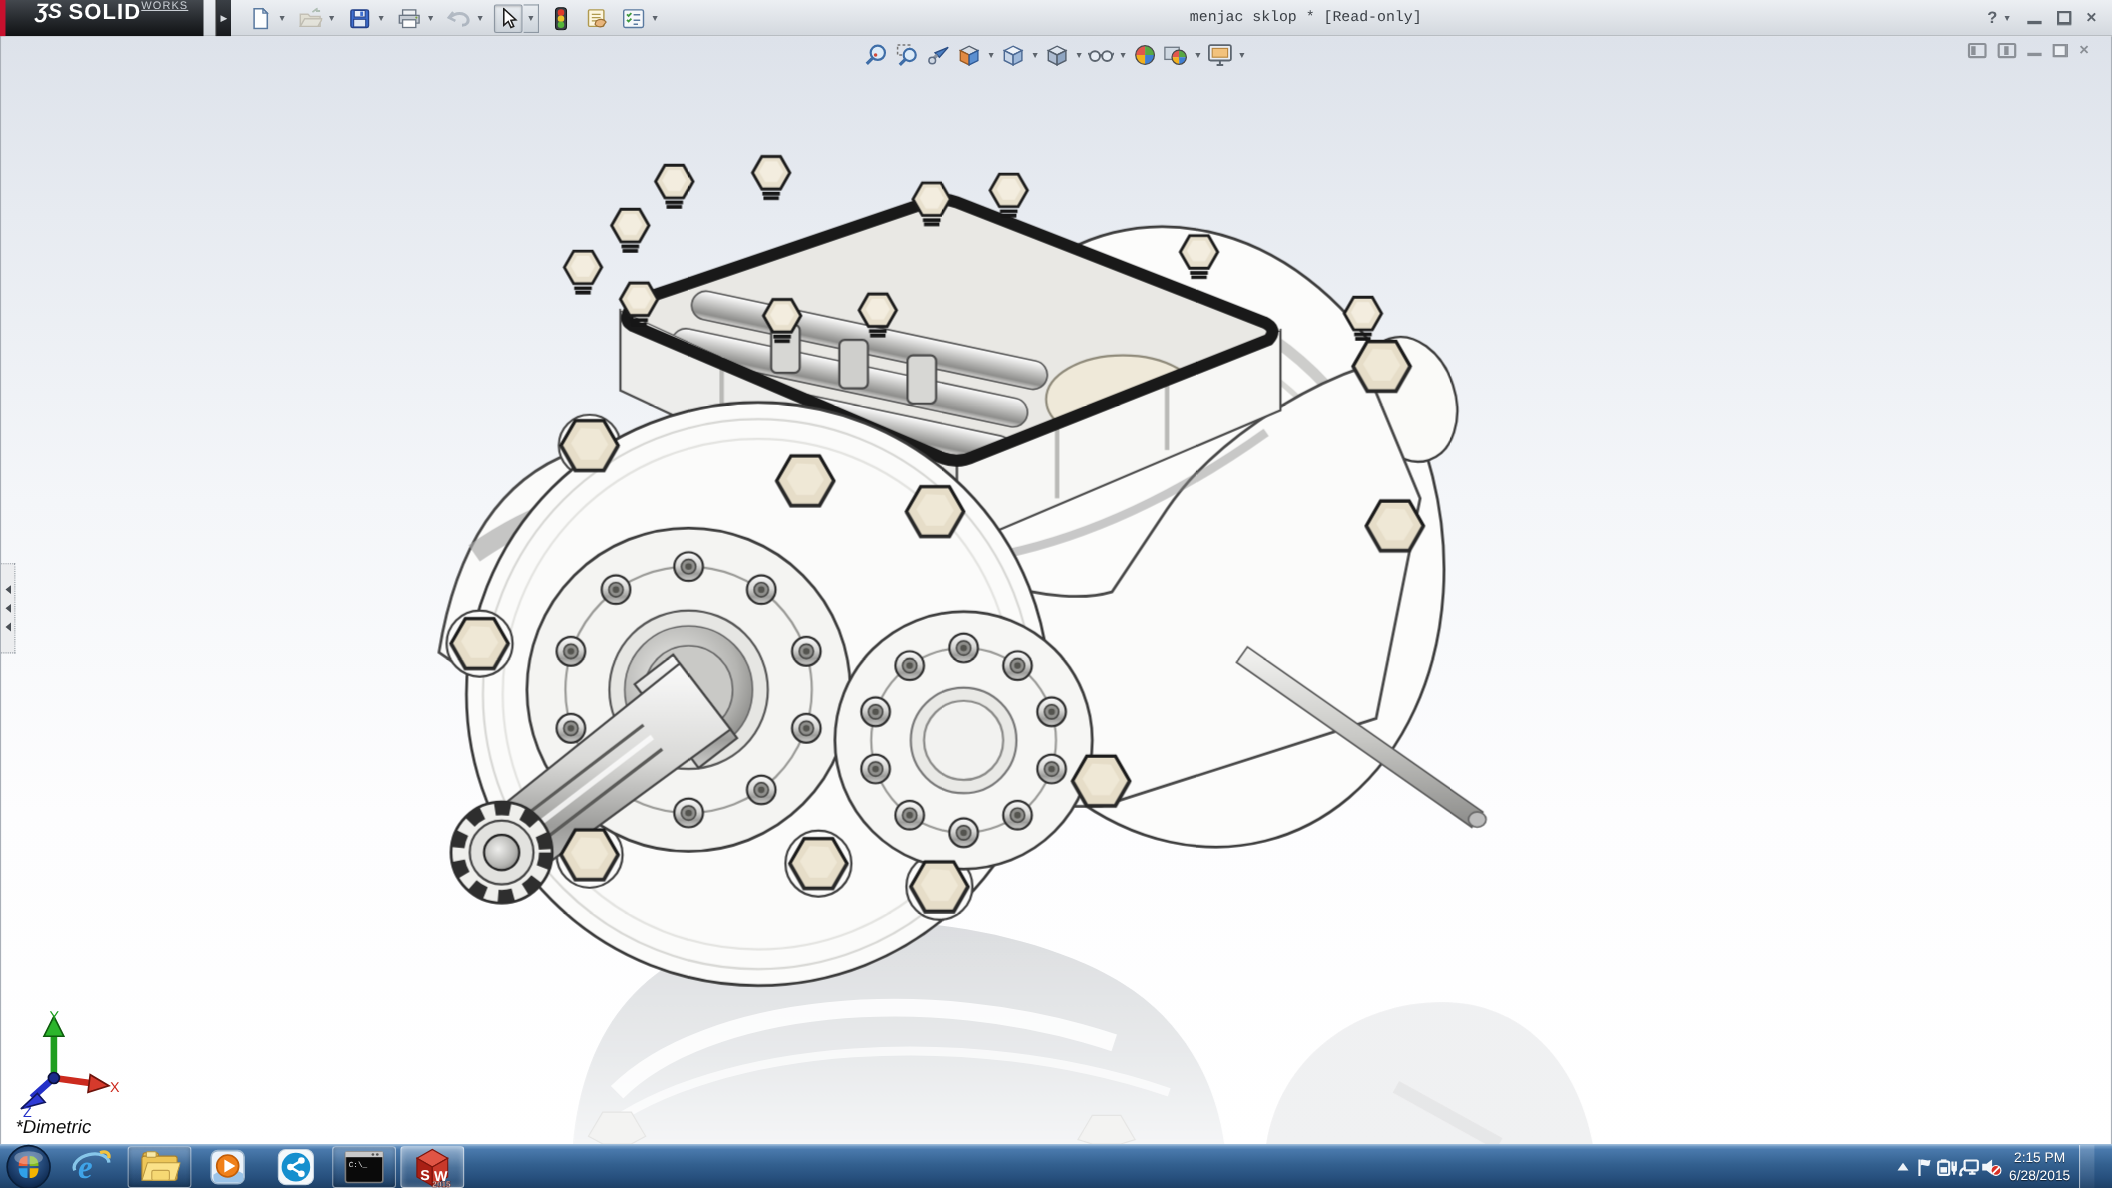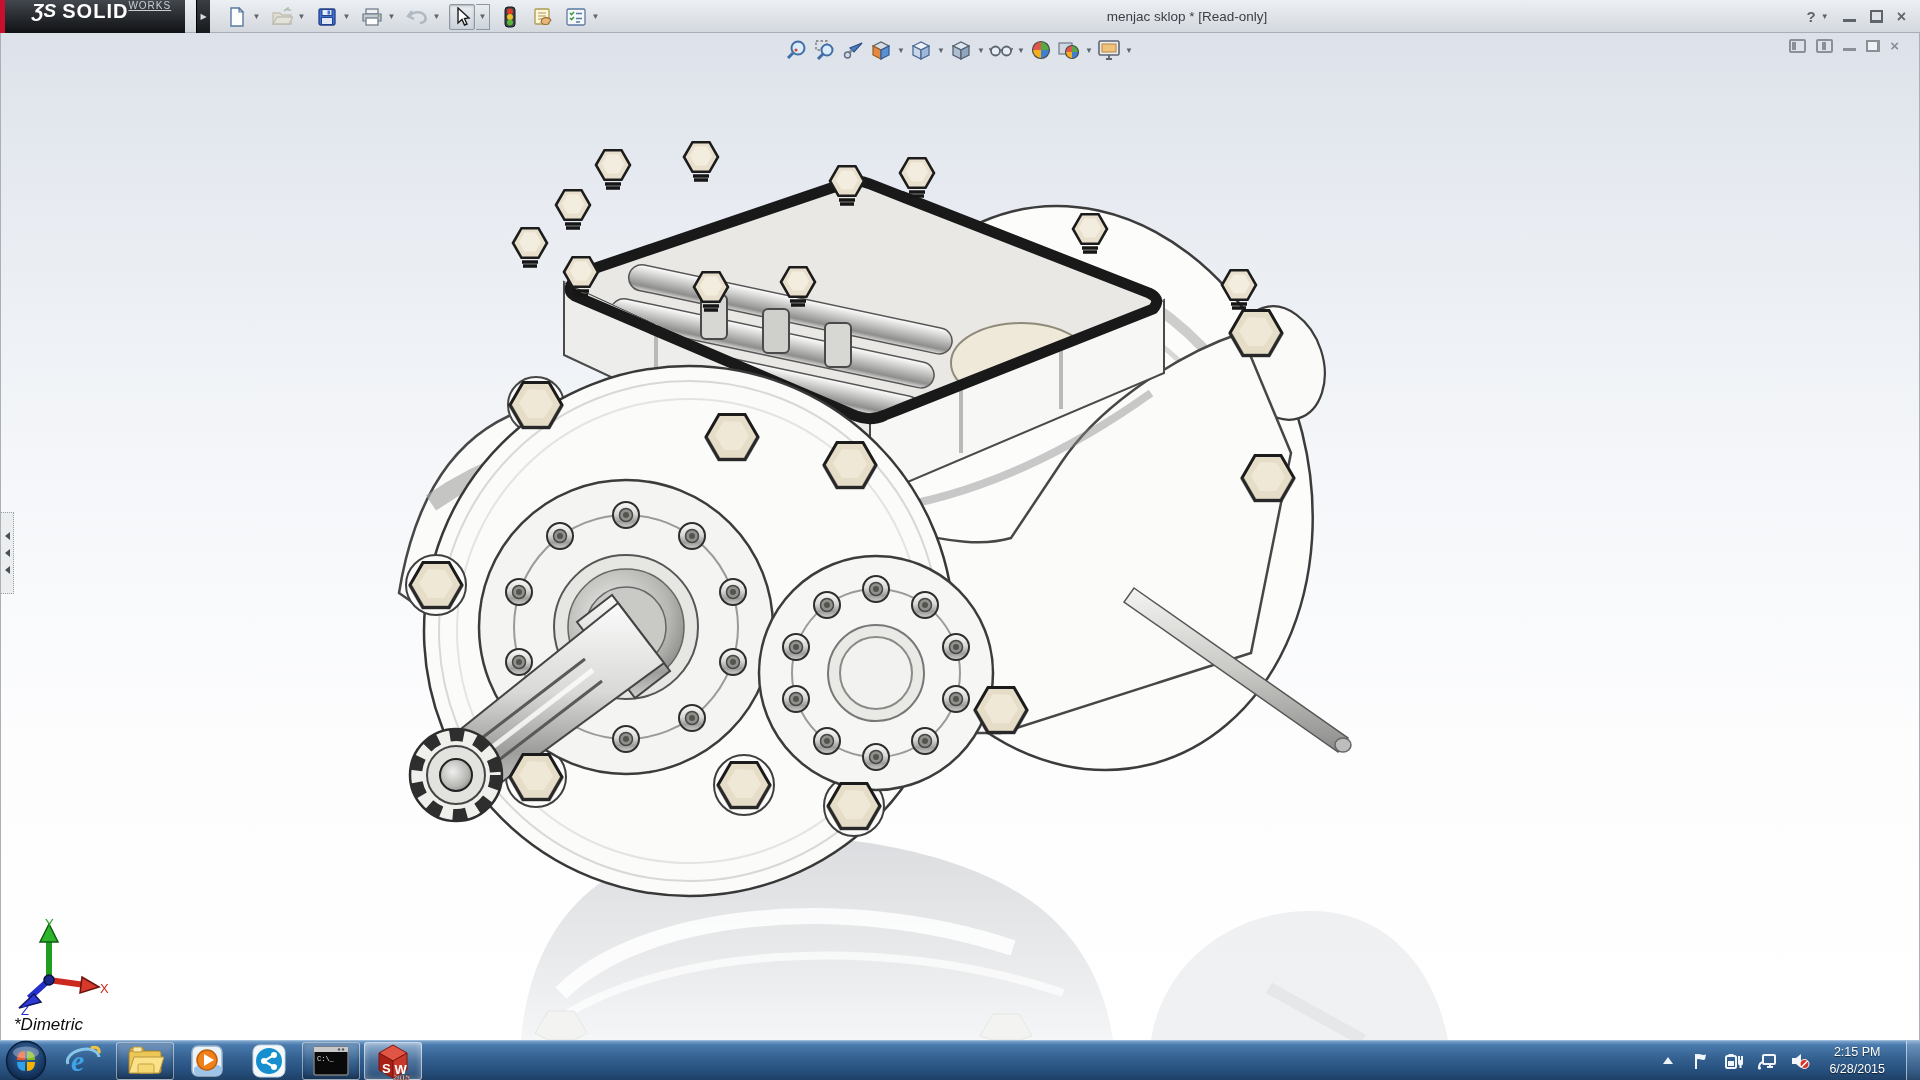--- a/index.html
+++ b/index.html
@@ -23,21 +23,21 @@
   .qat{ position:absolute; left:222px; top:0; height:33px; display:flex; align-items:center; gap:3px; }
   .qat-item{ display:flex; align-items:center; gap:1px; padding:0 2px; }
   .qat-btn{ width:26px; height:26px; display:flex; align-items:center; justify-content:center; border-radius:2px; }
   .qat-btn svg{ display:block; }
   .disabled{ opacity:.4; filter:grayscale(.6); }
   .drop{ width:11px; height:26px; display:flex; align-items:center; justify-content:center;
     color:#5d646c; font-size:8px; }
   .sel-frame{ border:1px solid #8e98a3; background:linear-gradient(180deg,#e9edf1,#ccd3da); box-shadow:inset 0 1px 2px rgba(0,0,0,.25); }
   .sel-drop-frame{ border:1px solid #8e98a3; border-left:none; background:linear-gradient(180deg,#e9edf1,#ccd3da); width:14px; height:26px; }
   .apptitle{ position:absolute; left:1187px; top:0; height:33px; transform:translateX(-50%);
-    display:flex; align-items:center; color:#3a3f45; font-size:13.5px; white-space:nowrap; }
+    display:flex; align-items:center; color:#3a3f45; font-size:13.5px; white-space:nowrap;font-family:Liberation Mono, monospace; }
   .winctl{ position:absolute; right:14px; top:0; height:33px; display:flex; align-items:center; gap:14px; color:#5d646c; }
   .winctl .help{ font-size:15px; font-weight:bold; }
   .winctl .harrow{ font-size:8px; margin-left:-9px; }
   .ico-min{ width:13px; height:11px; border-bottom:3px solid #5d646c; }
   .ico-restore{ position:relative; width:13px; height:11px; }
   .ico-restore::before{ content:""; position:absolute; right:0; top:0; width:9px; height:8px; border:2px solid #5d646c; }
   .ico-restore::after{ content:""; position:absolute; left:0; bottom:0; width:9px; height:8px; border:2px solid #5d646c; background:#dfe3e8; }
   .ico-close{ font-size:16px; font-weight:bold; line-height:11px; }
 
   
@@ -75,21 +75,21 @@
 
   
   .taskbar{ position:absolute; bottom:0; left:0; width:1920px; height:40px;
     background:linear-gradient(180deg,#7ca4cd 0%,#4a7aad 10%,#33608f 45%,#27507e 75%,#1e4066 100%);
     border-top:1px solid #9dbcd9; display:flex; align-items:center; }
   .orb{ width:52px; height:40px; display:flex; align-items:center; justify-content:center; cursor:pointer; }
   .tb-btn{ width:58px; height:38px; margin:1px 2px; display:flex; align-items:center; justify-content:center;
     border-radius:3px; cursor:pointer; }
   .tb-open{ border:1px solid rgba(255,255,255,.45); background:linear-gradient(180deg,rgba(255,255,255,.22),rgba(255,255,255,.06) 50%,rgba(0,0,0,.12)); box-shadow:inset 0 0 4px rgba(0,0,0,.25);align-items:center; }
   .tb-active{ border:1px solid rgba(255,255,255,.6); background:linear-gradient(180deg,rgba(255,255,255,.38),rgba(255,255,255,.14) 50%,rgba(255,255,255,.05)); box-shadow:inset 0 0 6px rgba(255,255,255,.35); }
-  .tray{ margin-left:auto; height:40px; display:flex; align-items:center; gap:13px; padding-right:0; }
+  .tray{ margin-left:auto; height:40px; display:flex; align-items:center; padding-right:16px; }
   .tray-ico{ width:20px; height:20px; display:flex; align-items:center; justify-content:center; cursor:pointer; }
   .clock{ color:#fff; font-size:12.5px; text-align:center; line-height:1.3; text-shadow:0 1px 1px rgba(0,0,0,.6); cursor:pointer; padding:0 6px; }
   .showdesk{ width:14px; height:40px; margin-left:2px; border-left:1px solid rgba(255,255,255,.55);
     background:linear-gradient(180deg,rgba(255,255,255,.18),rgba(255,255,255,.04)); cursor:pointer; }
 </style>
 </head>
 <body>
 
 <div class="titlebar">
   <div class="logo">

